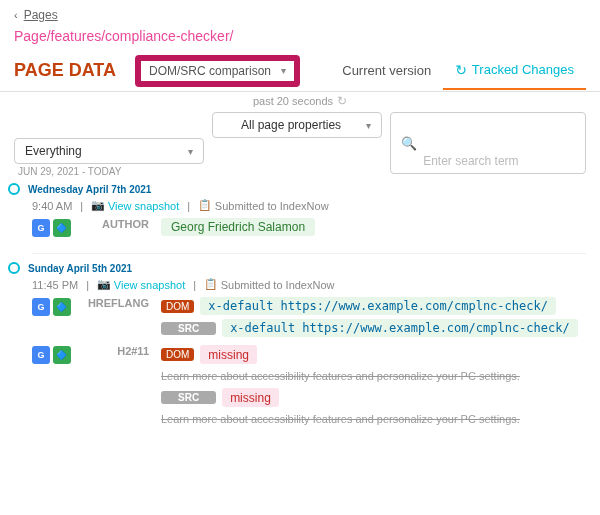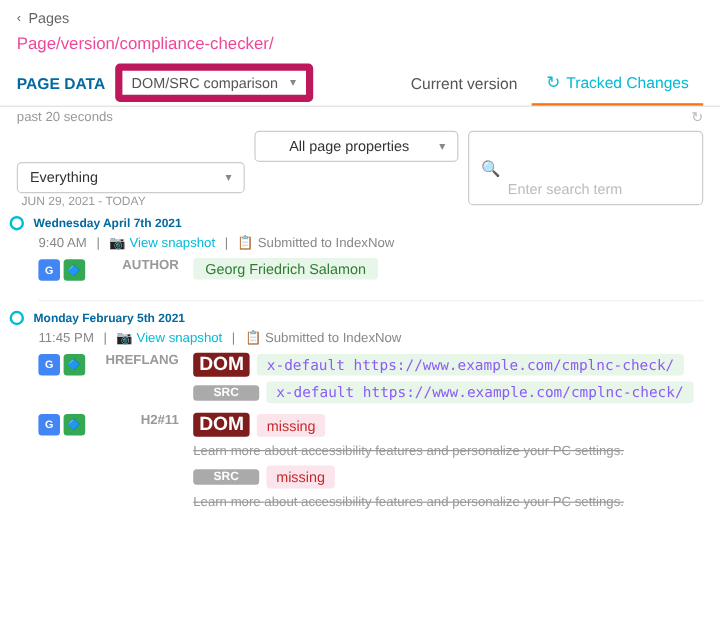--- a/index.html
+++ b/index.html
@@ -1,37 +1,37 @@
 <!DOCTYPE html>
 <html><head>
   <meta charset="utf-8">
   <style>
     * { box-sizing: border-box; margin: 0; padding: 0; }
     body { font-family: -apple-system, BlinkMacSystemFont, 'Segoe UI', sans-serif; font-size: 13px; background: #fff; color: #333; width: 600px; height: 515px; overflow: hidden; }
 
     .top-nav { display: flex; align-items: center; padding: 8px 14px 4px; gap: 6px; }
     .back-arrow { color: #666; font-size: 11px; cursor: pointer; }
-    .pages-link { color: #666; font-size: 12px; cursor: pointer; }
+    .pages-link { color: #666; font-size: 12px; cursor: pointer; text-decoration: underline; }
     .breadcrumb-row { padding: 2px 14px 6px; }
     .page-path { font-size: 14px; color: #333; }
     .page-path span { color: #ec4899; }
 
     .tabs-bar { display: flex; align-items: center; border-bottom: 1px solid #e0e0e0; padding: 0 14px; }
-    .page-data-tab { font-size: 13px; font-weight: 600; color: #0369a1; padding: 10px 0; margin-right: 8px; cursor: pointer; }
+    .page-data-tab { font-size: 18px; font-weight: 600; color: #c2410c; padding: 10px 0; margin-right: 19px; cursor: pointer; }
     .dom-src-btn { font-size: 12px; color: #555; background: none; border: 6px solid #be185d; border-radius: 4px; padding: 3px 8px; cursor: pointer; display: flex; align-items: center; gap: 4px; margin-right: auto; }
     .tab-current { font-size: 13px; color: #555; padding: 10px 12px; cursor: pointer; }
     .tab-tracked { font-size: 13px; color: #00bcd4; padding: 10px 12px; border-bottom: 2px solid #f97316; display: flex; align-items: center; gap: 5px; cursor: pointer; font-weight: 500; }
     .tab-tracked-icon { color: #00bcd4; font-size: 14px; }
     .filter-select { border: 1px solid #ccc; border-radius: 4px; padding: 5px 10px; font-size: 12px; color: #333; background: #fff; cursor: pointer; display: flex; align-items: center; justify-content: space-between; }
     .filter-select-wide { min-width: 190px; margin-top: 26px; }
     .filter-select-mid { min-width: 170px; padding-left: 28px; }
     .search-box { flex: 1; border: 1px solid #ccc; border-radius: 4px; padding: 5px 10px; font-size: 12px; color: #999; display: flex; align-items: center; gap: 6px; }
     .search-icon { color: #bbb; font-size: 13px; }
 
-    .refresh-row { text-align: right; padding: 2px 14px 4px; font-size: 11px; color: #999; display: flex; align-items: center; justify-content: space-between; gap: 4px; }
+    .refresh-row { text-align: right; padding: 2px 14px 4px; font-size: 11px; color: #999; display: flex; align-items: center; justify-content: center; gap: 4px; }
     .refresh-icon { color: #bbb; font-size: 12px; cursor: pointer; }
 
     .timeline { padding: 6px 14px; overflow-y: auto; max-height: 380px; }
     .timeline-entry { margin-bottom: 16px; }
     .timeline-header { display: flex; align-items: center; gap: 8px; margin-bottom: 4px; }
     .timeline-dot { width: 12px; height: 12px; border-radius: 50%; border: 2px solid #00bcd4; background: #fff; flex-shrink: 0; margin-left: -6px; }
     .timeline-date { font-size: 10px; font-weight: 600; color: #0369a1; }
 
     .entry-content { margin-left: 18px; }
     .entry-meta { display: flex; align-items: center; gap: 8px; font-size: 11px; color: #888; margin-bottom: 6px; }
@@ -39,26 +39,26 @@
     .index-badge { display: flex; align-items: center; gap: 3px; color: #888; }
 
     .change-row { display: flex; align-items: flex-start; gap: 8px; margin-bottom: 6px; }
     .change-icons { display: flex; gap: 3px; flex-shrink: 0; margin-top: 1px; }
     .icon-colorful { width: 18px; height: 18px; border-radius: 3px; display: flex; align-items: center; justify-content: center; font-size: 9px; font-weight: bold; }
     .icon-g { background: #4285f4; color: white; }
     .icon-b { background: #34a853; color: white; }
 
     .change-label { font-size: 11px; color: #999; font-weight: 600; min-width: 70px; text-align: right; margin-right: 4px; }
 
-    .badge-dom { background: #7f1d1d; color: #fff; border-radius: 3px; padding: 1px 5px; font-size: 16px; font-weight: bold; }
+    .badge-dom { background: #c2410c; color: #fff; border-radius: 3px; padding: 1px 5px; font-size: 10px; font-weight: normal; }
     .badge-src { background: #aaa; color: #fff; border-radius: 3px; padding: 1px 17px; font-size: 10px; font-weight: bold; }
     .value-pink-box { background: #fce4ec; border-radius: 3px; padding: 2px 8px; }
     .value-pink { color: #c62828; font-size: 12px; }
     .value-strikethrough { color: #999; font-size: 11px; text-decoration: line-through; display: block; }
-    .value-normal { color: #8b5cf6; font-size: 12px; font-family: monospace; background: #e8f5e9; padding: 2px 8px; border-radius: 3px; }
+    .value-normal { color: #0369a1; font-size: 12px; font-family: monospace; background: #e8f5e9; padding: 2px 8px; border-radius: 3px; }
 
     .author-badge { background: #e8f5e9; color: #2e7d32; padding: 2px 10px; border-radius: 3px; font-size: 12px; }
 
     .divider-line { border: none; border-top: 1px solid #f0f0f0; margin: 8px 0 8px 18px; }
 
     .filter-row { display: flex; align-items: flex-start; gap: 8px; padding: 0 14px; }
     .filter-group { display: flex; flex-direction: column; }
     .filter-label-small { font-size: 10px; color: #999; margin-top: 2px; padding-left: 4px; }
 
     .chevron { font-size: 10px; color: #888; margin-left: 6px; }
@@ -66,21 +66,21 @@
 </head>
 <body>
 
 <div>
   <div class="top-nav">
     <span class="back-arrow">‹</span>
     <span class="pages-link">Pages</span>
   </div>
   <div class="breadcrumb-row">
     <span class="page-path">
-      <span>Page</span><span>/version/compliance-checker/</span>
+      <span>Page</span><span>/features/compliance-checker/</span>
     </span>
   </div>
 </div>
 
 <div class="tabs-bar">
   <span class="page-data-tab">PAGE DATA</span>
   <button class="dom-src-btn">
     <span>DOM/SRC comparison</span>
     <span class="chevron">▾</span>
   </button>
@@ -148,21 +148,21 @@
         <span class="author-badge">Georg Friedrich Salamon</span>
       </div>
     </div>
   </div>
 
   <hr class="divider-line">
 
   <div class="timeline-entry">
     <div class="timeline-header">
       <div class="timeline-dot"></div>
-      <span class="timeline-date">Monday February 5th 2021</span>
+      <span class="timeline-date">Sunday April 5th 2021</span>
     </div>
     <div class="entry-content">
       <div class="entry-meta">
         <span>11:45 PM</span>
         <span>|</span>
         <span class="snapshot-link">
           <span>📷</span>
           <span>View snapshot</span>
         </span>
         <span>|</span>

